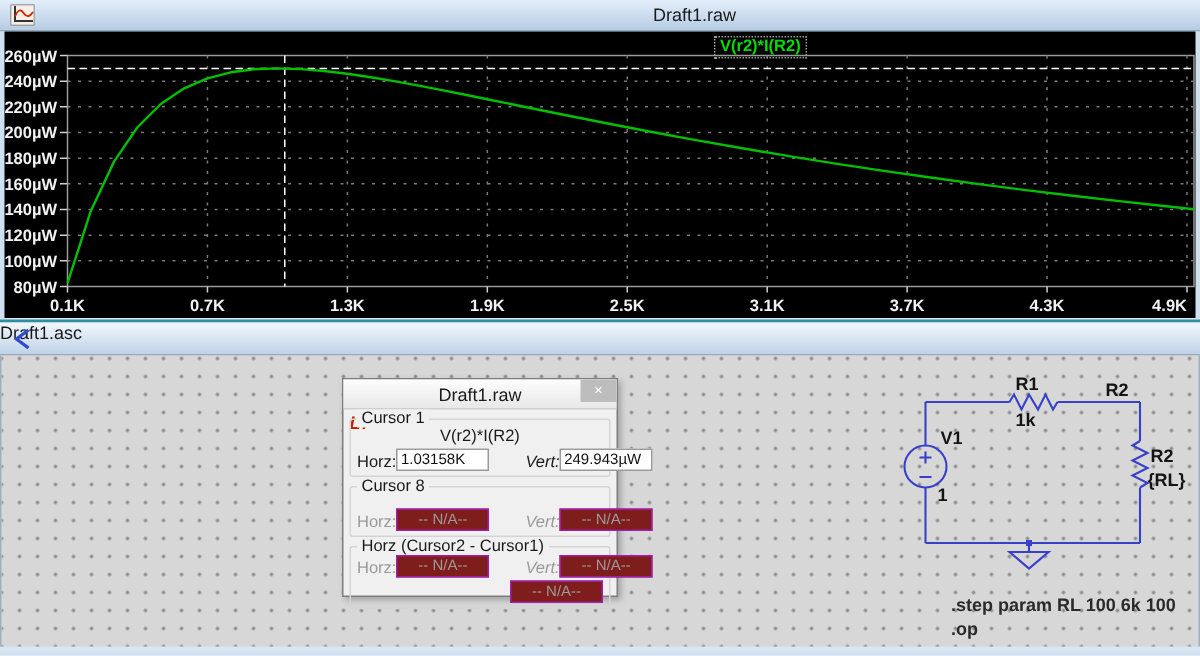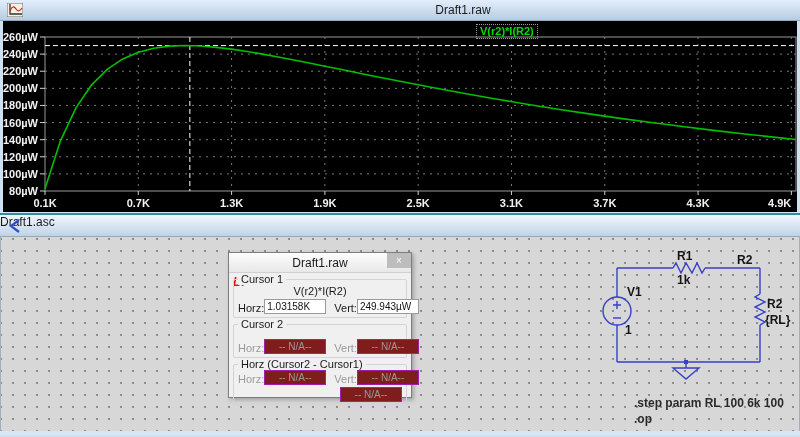--- a/index.html
+++ b/index.html
@@ -80,21 +80,21 @@
     border:1px solid #d4d4d4; border-radius:2px;
     padding:3px 4px 3px 4px;
   }
   .groupbox > .gb-label {
     position:absolute; top:-7px; left:4px; background:#f0f0f0;
     padding:0 3px; font-size:11px;
   }
   .trace-name { text-align:center; font-size:11px; margin:2px 0 2px 0; }
   .field-row { display:flex; align-items:flex-end; margin-top:2px; }
   .field-row .flabel { width:27px; font-size:11px; }
-  .field-row .flabel.right { width:26px; margin-left:8px; }
+  .field-row .flabel.right { width:26px; margin-left:24px;font-style:italic; }
   .field-row input {
     width:62px; height:15px; font-size:10px; font-family:"Liberation Sans",sans-serif;
     border:1px solid #9a9a9a; background:#fff; padding:0 2px; color:#111;
   }
   .dis { color:#9a9a9a !important; }
   .field-row input.na {
     background:#7f1d1d; border:1px solid #a21caf; color:#9a9a9a; text-align:center;
   }
   .spacer8 { height:9px; }
   .slope-row { justify-content:flex-start; }
@@ -239,21 +239,21 @@
           <div class="trace-name">V(r2)*I(R2)</div>
           <div class="field-row">
             <span class="flabel">Horz:</span>
             <input type="text" value="1.03158K" style="">
             <span class="flabel right">Vert:</span>
             <input type="text" value="249.943µW" style="">
           </div>
         </div>
 
         <div class="groupbox">
-          <span class="gb-label">Cursor 2</span>
+          <span class="gb-label">Cursor 8</span>
           <div class="spacer8"></div>
           <div class="field-row">
             <span class="flabel dis">Horz:</span>
             <input type="text" class="na" value="-- N/A--" style="">
             <span class="flabel right dis">Vert:</span>
             <input type="text" class="na" value="-- N/A--" style="">
           </div>
         </div>
 
         <div class="groupbox">

